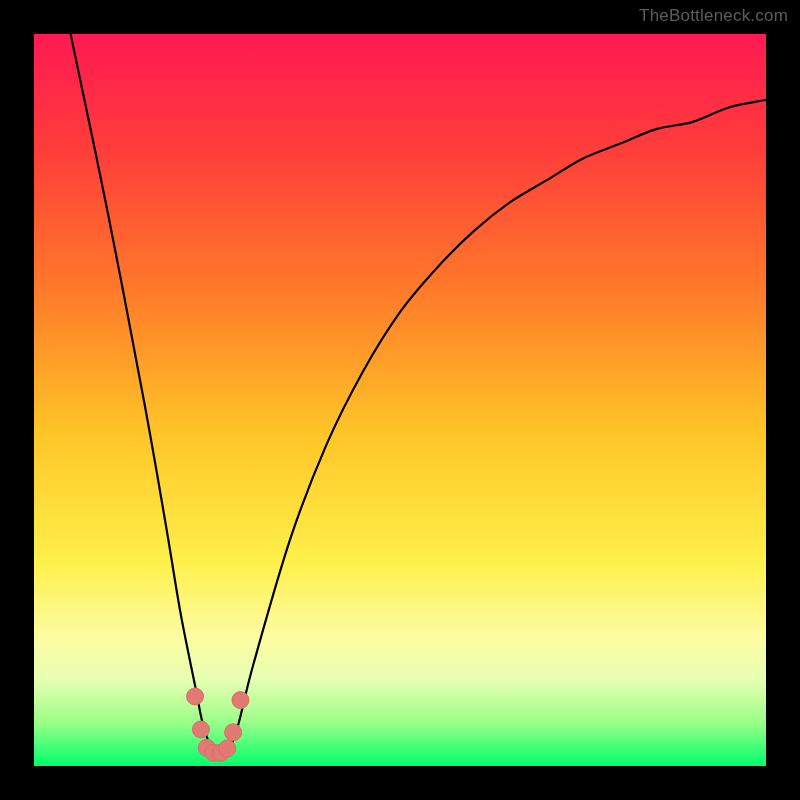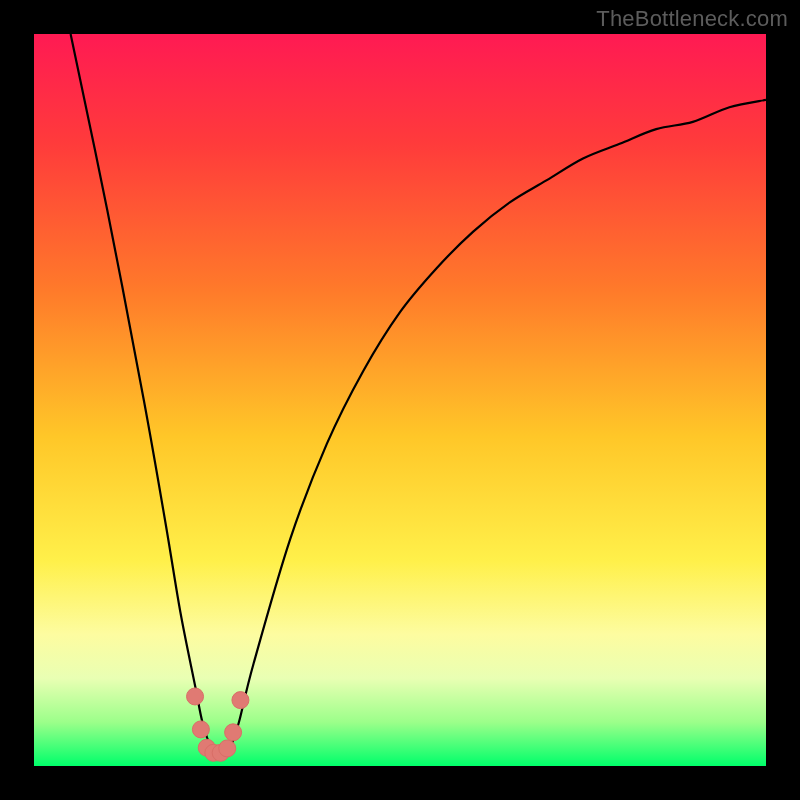--- a/index.html
+++ b/index.html
@@ -27,21 +27,21 @@
   .plot-area svg {
     display: block;
     width: 732px;
     height: 732px;
   }
   .watermark {
     position: absolute;
     top: 6px;
     right: 12px;
     color: #5c5c5c;
-    font-size: 22px;
+    font-size: 17px;
     font-weight: 500;
     letter-spacing: 0.2px;
   }
 </style>
 </head>
 <body>
 
 <div class="frame">
   <div class="watermark">TheBottleneck.com</div>
   <div class="plot-area">

